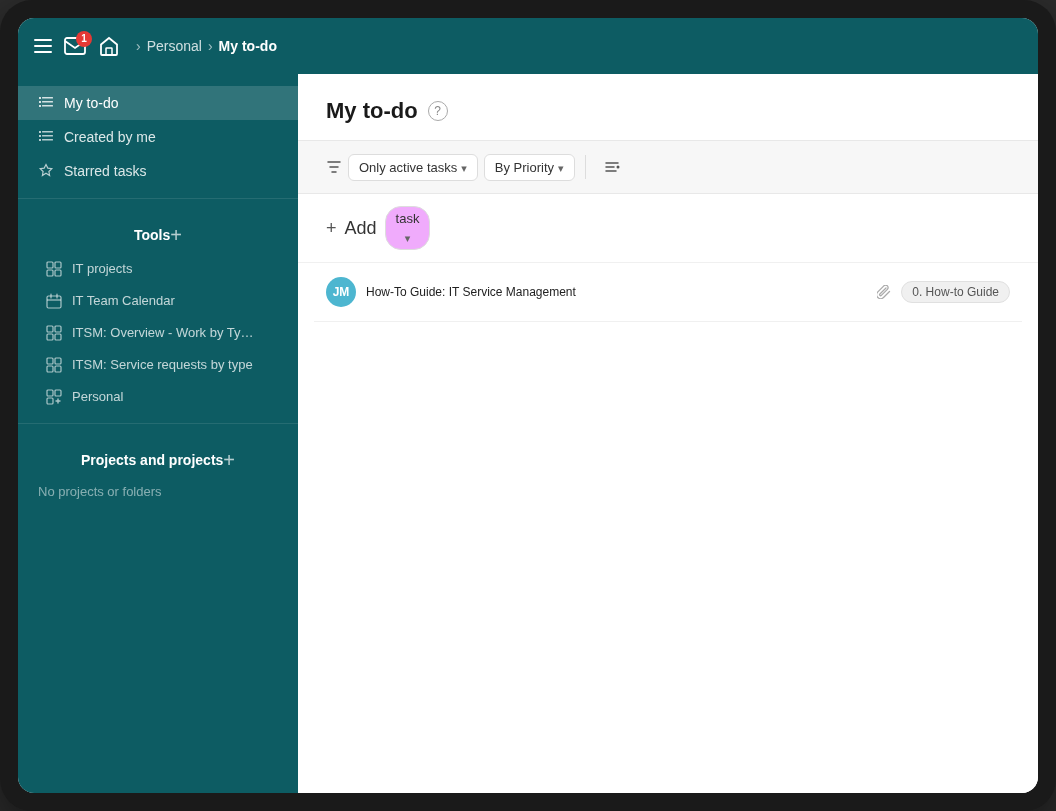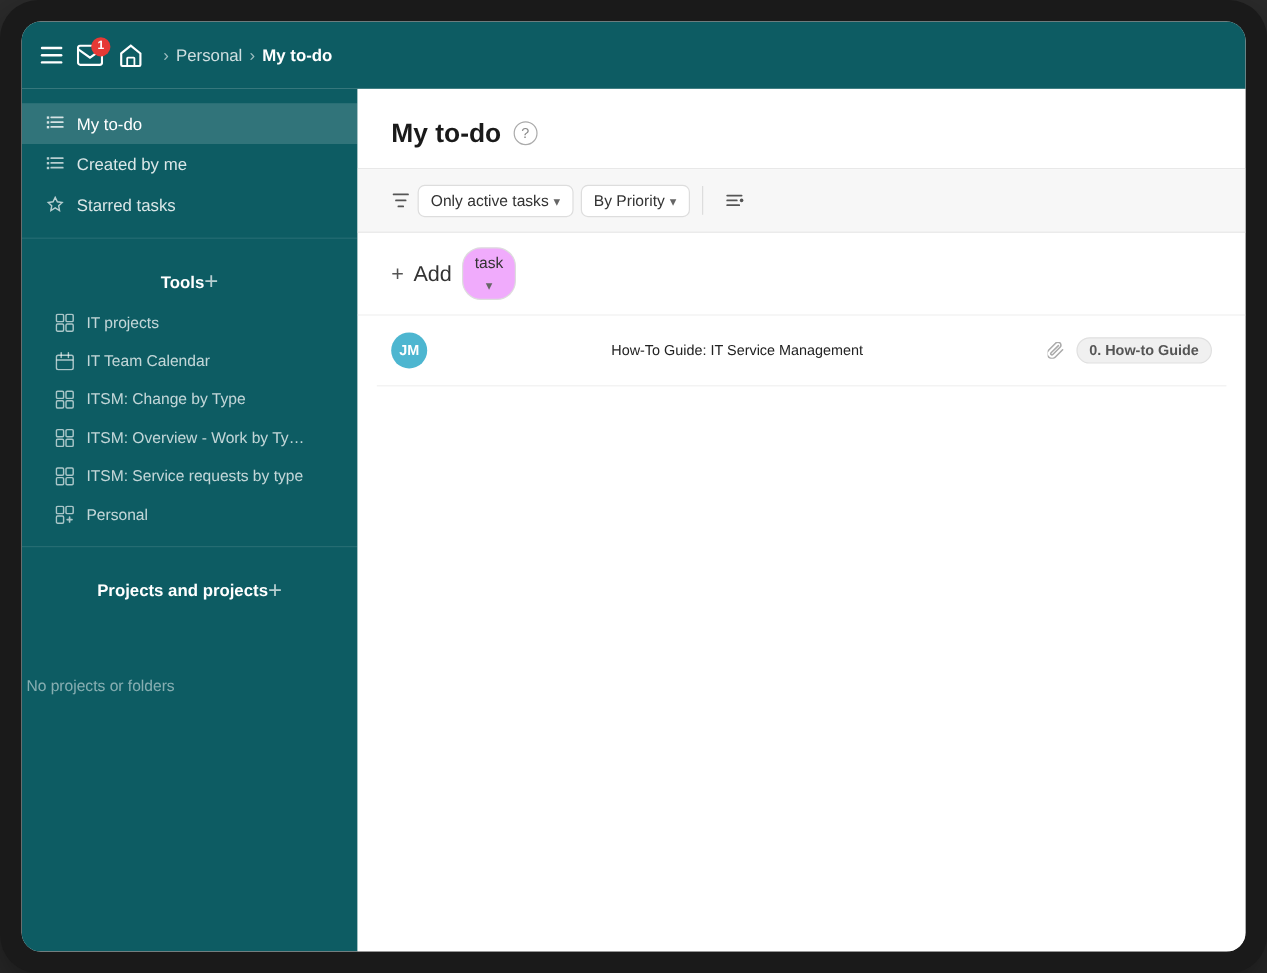--- a/index.html
+++ b/index.html
@@ -108,24 +108,23 @@
     .sidebar-sub-item {
       display: flex;
       align-items: flex-start;
       gap: 10px;
       padding: 8px 20px 8px 28px;
       color: rgba(255,255,255,0.75);
       font-size: 13px;
       cursor: pointer;
     }
     .sidebar-no-content {
-      padding: 6px 4px;
+      padding: 6px 20px;
       color: rgba(255,255,255,0.5);
       font-size: 13px;
-      margin-top: 48px;
     }
     .sidebar-divider {
       height: 1px;
       background: rgba(255,255,255,0.1);
       margin: 10px 0;
     }
     
     .content-area {
       flex: 1;
       background: #fff;
@@ -207,21 +206,20 @@
       font-size: 13px;
       color: #333;
       cursor: pointer;
       flex-direction: column;
     }
     
     .task-list {
       flex: 1;
       overflow-y: auto;
       padding: 0 16px;
-      text-align: center;
     }
     .task-row {
       display: flex;
       align-items: center;
       gap: 10px;
       padding: 14px 12px;
       border-bottom: 1px solid #f0f0f0;
       cursor: pointer;
     }
     .task-avatar {
@@ -234,21 +232,20 @@
     .task-name {
       font-size: 12px; color: #222; flex: 1;
     }
     .task-tag {
       background: #f0f0f0;
       border: 1px solid #e0e0e0;
       border-radius: 12px;
       padding: 3px 10px;
       font-size: 12px;
       color: #555;
-      font-weight: bold;
     }
 
     
     .chevron-down::after {
       content: '▾';
       font-size: 11px;
       color: #666;
     }
 
     
@@ -339,29 +336,20 @@
 
         <div class="sidebar-sub-item">
           <svg class="sidebar-icon" viewBox="0 0 16 16" fill="none">
             <rect x="1" y="3" width="14" height="12" rx="1.5" stroke="rgba(255,255,255,0.65)" stroke-width="1.2"></rect>
             <path d="M1 7h14" stroke="rgba(255,255,255,0.65)" stroke-width="1.2"></path>
             <path d="M5 1v4M11 1v4" stroke="rgba(255,255,255,0.65)" stroke-width="1.2" stroke-linecap="round"></path>
           </svg>
           <span>IT Team Calendar</span>
         </div>
 
-        <div class="sidebar-sub-item">
-          <svg class="sidebar-icon" viewBox="0 0 16 16" fill="none">
-            <rect x="1" y="1" width="6" height="6" rx="1" stroke="rgba(255,255,255,0.65)" stroke-width="1.2"></rect>
-            <rect x="9" y="1" width="6" height="6" rx="1" stroke="rgba(255,255,255,0.65)" stroke-width="1.2"></rect>
-            <rect x="1" y="9" width="6" height="6" rx="1" stroke="rgba(255,255,255,0.65)" stroke-width="1.2"></rect>
-            <rect x="9" y="9" width="6" height="6" rx="1" stroke="rgba(255,255,255,0.65)" stroke-width="1.2"></rect>
-          </svg>
-          <span>ITSM: Change by Type</span>
-        </div>
 
 
         <div class="sidebar-sub-item">
           <svg class="sidebar-icon" viewBox="0 0 16 16" fill="none">
             <rect x="1" y="1" width="6" height="6" rx="1" stroke="rgba(255,255,255,0.65)" stroke-width="1.2"></rect>
             <rect x="9" y="1" width="6" height="6" rx="1" stroke="rgba(255,255,255,0.65)" stroke-width="1.2"></rect>
             <rect x="1" y="9" width="6" height="6" rx="1" stroke="rgba(255,255,255,0.65)" stroke-width="1.2"></rect>
             <rect x="9" y="9" width="6" height="6" rx="1" stroke="rgba(255,255,255,0.65)" stroke-width="1.2"></rect>
           </svg>
           <span>ITSM: Overview - Work by Ty…</span>

